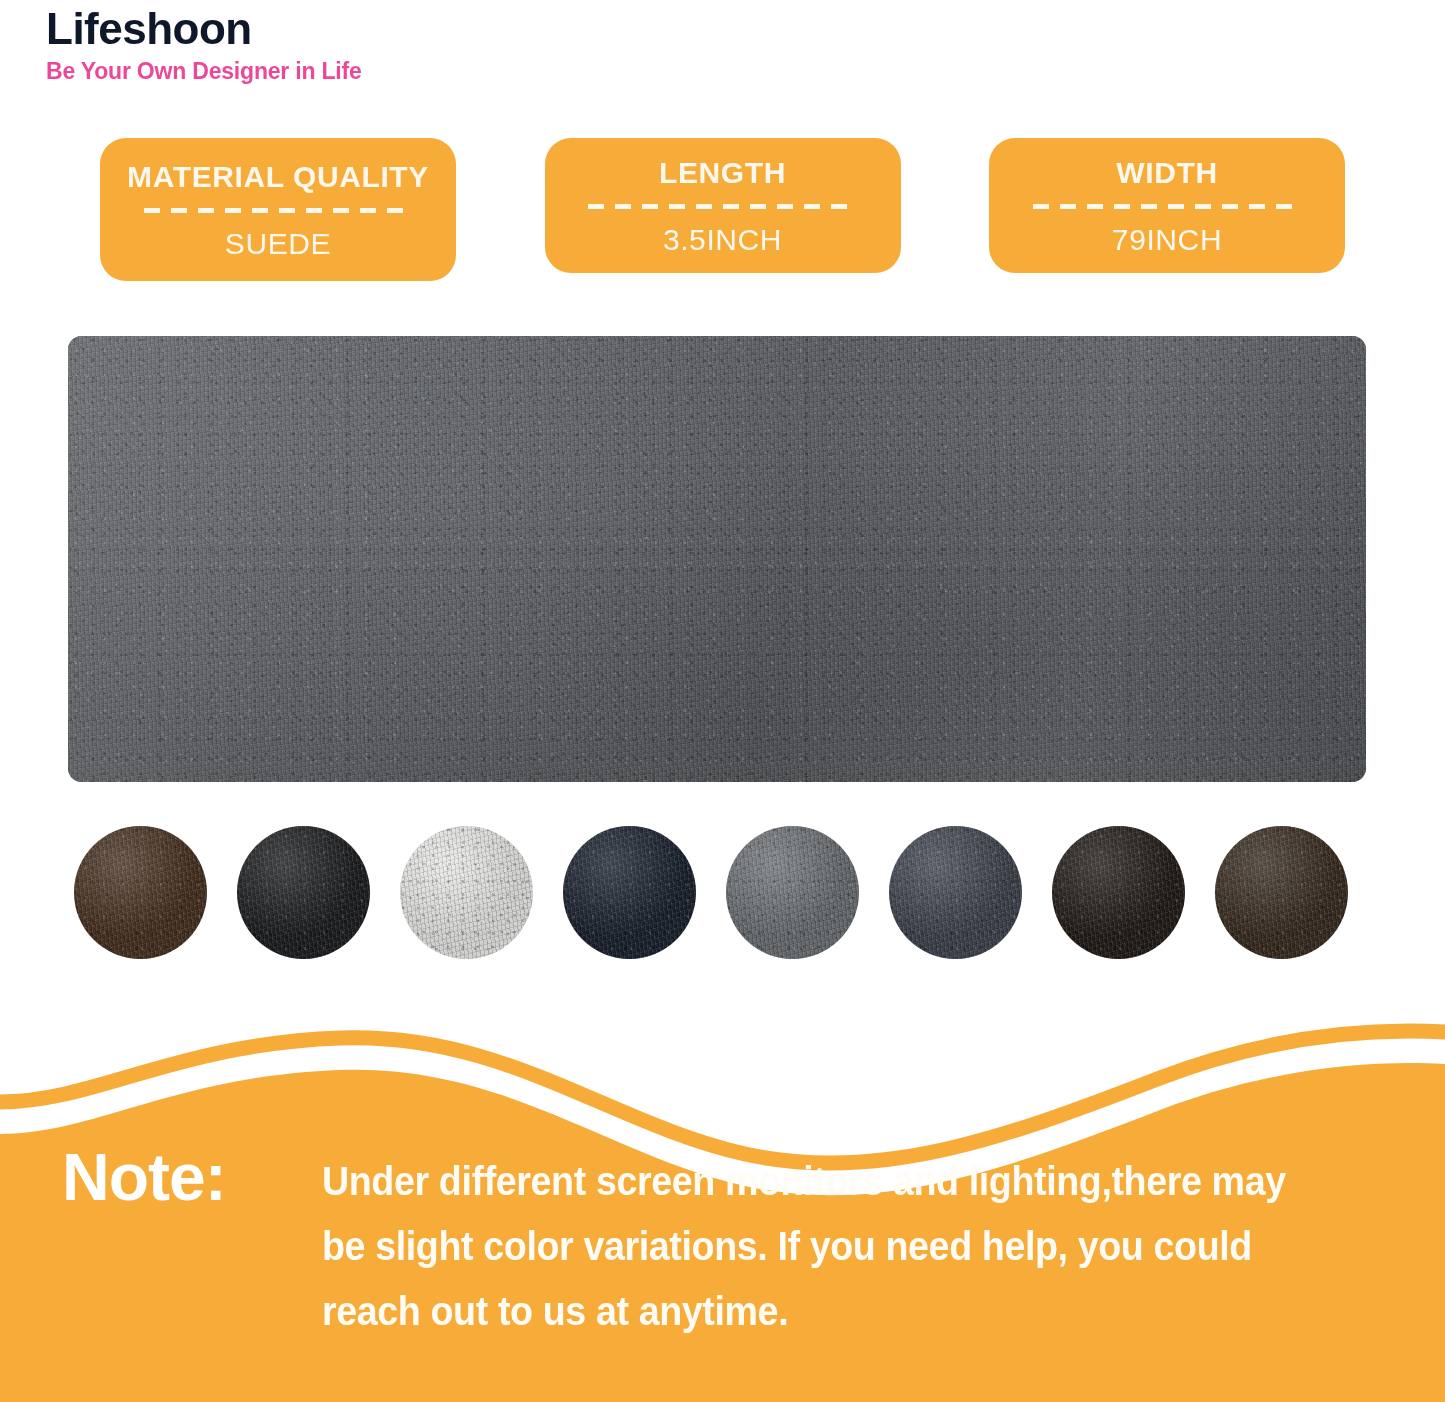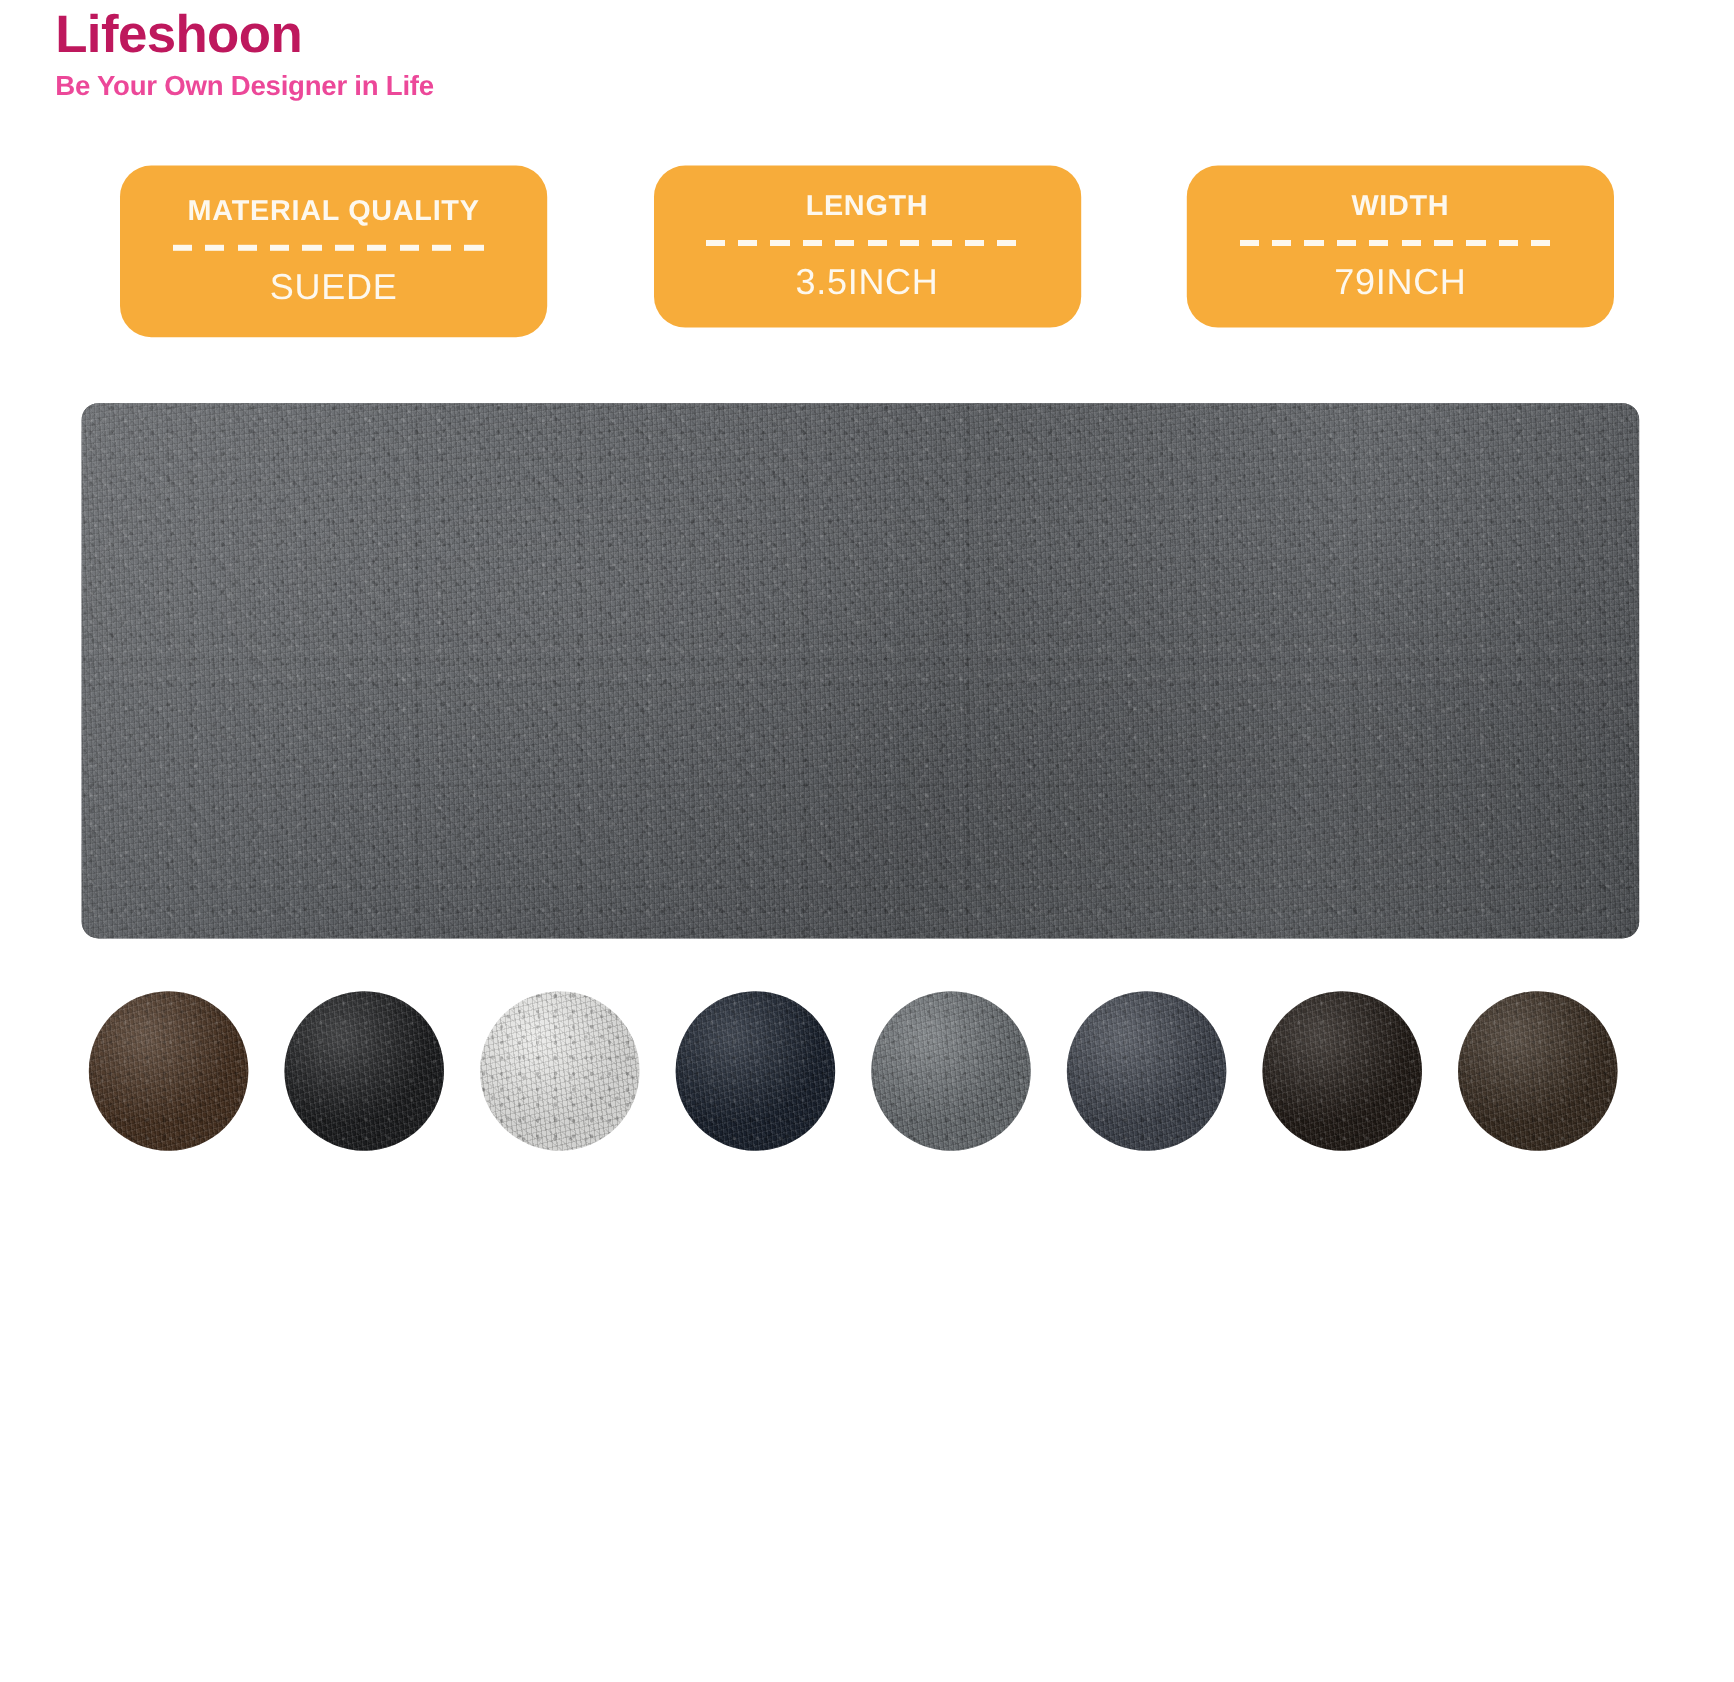--- a/index.html
+++ b/index.html
@@ -21,21 +21,21 @@
 
   
   .brand-block {
     position: absolute;
     left: 46px;
     top: 6px;
   }
   .brand-name {
     font-size: 44px;
     font-weight: bold;
-    color: #be185d;
+    color: #0f172a;
     letter-spacing: -0.5px;
     line-height: 1.05;
   }
   .brand-tagline {
     font-size: 23px;
     font-weight: bold;
     color: #ec4899;
     letter-spacing: -0.2px;
     margin-top: 6px;
   }
@@ -59,21 +59,21 @@
     align-items: center;
     justify-content: center;
     color: #FDF8EE;
     padding: 0 18px;
   }
   .badge-1 { width: 356px; height: 143px; }
   .badge-2 { width: 356px; height: 135px; align-items: center; }
   .badge-3 { width: 356px; height: 135px; }
 
   .badge-title {
-    font-size: 24px;
+    font-size: 30px;
     font-weight: bold;
     letter-spacing: 0.6px;
     line-height: 1.1;
     white-space: nowrap;
   }
   .badge-divider {
     width: 84%;
     height: 5px;
     margin: 15px 0 14px 0;
     background-image: repeating-linear-gradient(
@@ -311,14 +311,27 @@
       <div class="swatch-spk"></div>
       <div class="swatch-sheen"></div>
     </div>
     <div class="swatch" style="background: rgb(59, 46, 34);">
       <div class="swatch-tex"></div>
       <div class="swatch-spk"></div>
       <div class="swatch-sheen"></div>
     </div>
   </div>
 
+  <div class="footer">
+    <svg class="wave-svg" viewBox="0 0 1445 386" preserveAspectRatio="none">
+
+      <path id="wave-line" d="M0,86 C95,86 175,28 340,22 C505,16 610,108 745,138 C880,168 1010,120 1160,62 C1270,20 1370,12 1445,16" fill="none" stroke="#F7AC3A" stroke-width="15" stroke-linecap="round"></path>
+
+      <path id="wave-fill" d="M0,118 C95,118 175,60 340,54 C505,48 610,140 745,170 C880,200 1010,152 1160,94 C1270,52 1370,44 1445,48 L1445,386 L0,386 Z" fill="#F7AC3A"></path>
+    </svg>
+
+    <div class="note-block">
+      <div class="note-label">Note:</div>
+      <div class="note-text">Under different screen monitors and lighting,there may be slight color variations. If you need help, you could reach out to us at anytime.</div>
+    </div>
+  </div>
 
 </div>
 
 </body></html>

